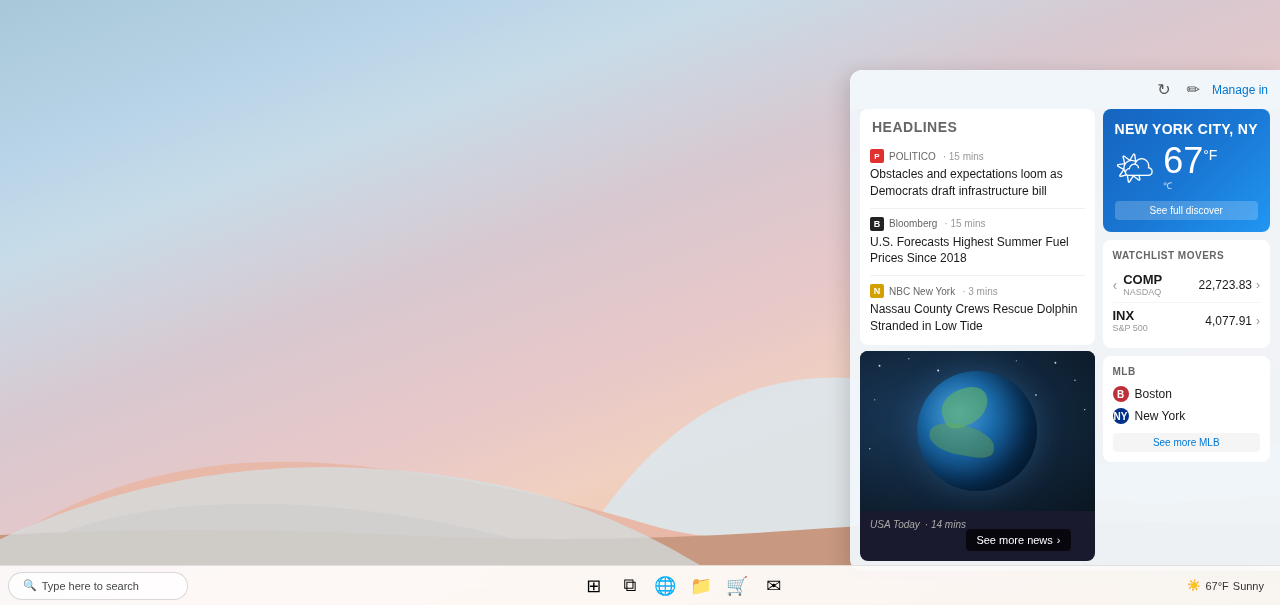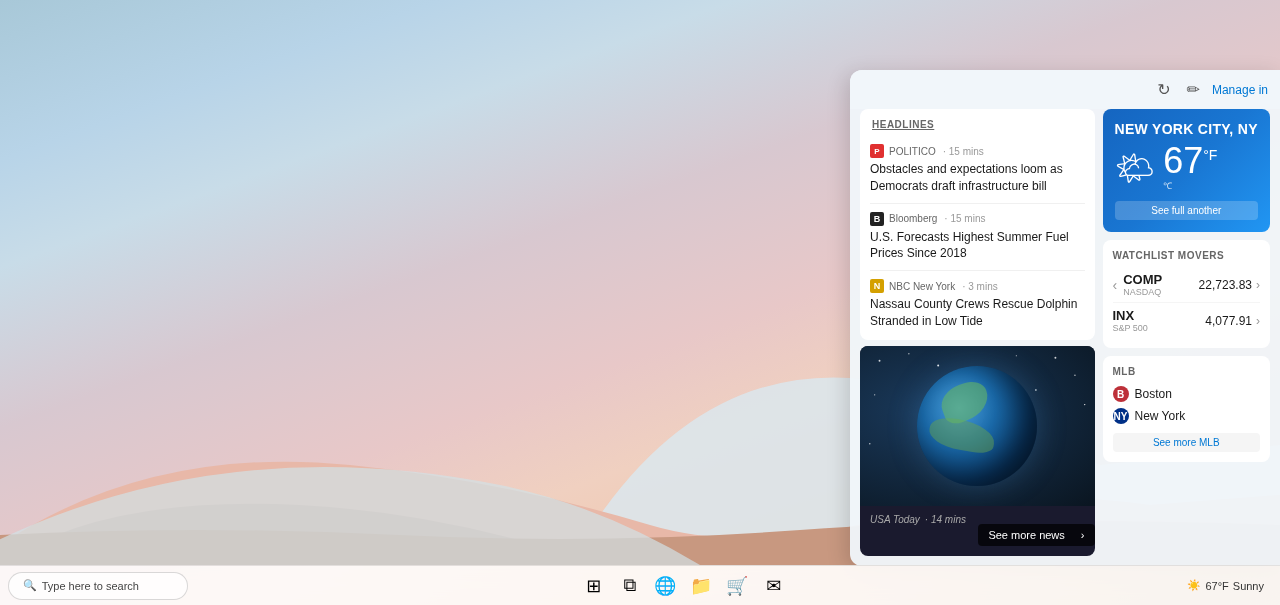--- a/index.html
+++ b/index.html
@@ -139,28 +139,27 @@
 
     
     #news-column {
       flex: 1.4;
       display: flex;
       flex-direction: column;
       gap: 0;
     }
 
     .news-section-header {
-      font-size: 10px;
+      font-size: 14px;
       font-weight: 600;
       color: #666;
       letter-spacing: 0.5px;
       text-transform: uppercase;
       margin-bottom: 6px;
       padding: 0 2px;
-      text-decoration: underline;
     }
 
     .news-card {
       background: white;
       border-radius: 8px;
       padding: 10px;
       margin-bottom: 6px;
     }
 
     .news-item {
@@ -295,30 +294,30 @@
       font-size: 12px;
       color: white;
       line-height: 1.3;
       font-weight: 400;
     }
 
     
     .see-more-news {
       position: absolute;
       bottom: 10px;
-      right: 0;
+      right: 24px;
       background: rgba(0,0,0,0.7);
       color: white;
       font-size: 11px;
       padding: 5px 10px;
       border-radius: 4px;
       cursor: pointer;
       display: flex;
       align-items: center;
-      gap: 16px;
+      gap: 4px;
     }
 
     
     #widgets-column {
       flex: 1;
       display: flex;
       flex-direction: column;
       gap: 8px;
     }
 
@@ -647,21 +646,21 @@
           <div class="weather-location">NEW YORK CITY, NY</div>
           <div class="weather-main">
             <span class="weather-emoji">🌤</span>
             <div>
               <span class="weather-temp">
                 <span>67</span><span class="weather-unit">°F</span>
               </span>
               <div class="weather-feel">℃</div>
             </div>
           </div>
-          <button class="see-forecast-btn">See full another</button>
+          <button class="see-forecast-btn">See full discover</button>
         </div>
 
         <div class="stock-widget">
           <div class="widget-section-header">WATCHLIST MOVERS</div>
 
           <div class="stock-row">
             <span class="stock-nav-arrow">‹</span>
             <div class="stock-info">
               <div class="stock-ticker">COMP</div>
               <div class="stock-exchange">NASDAQ</div>

